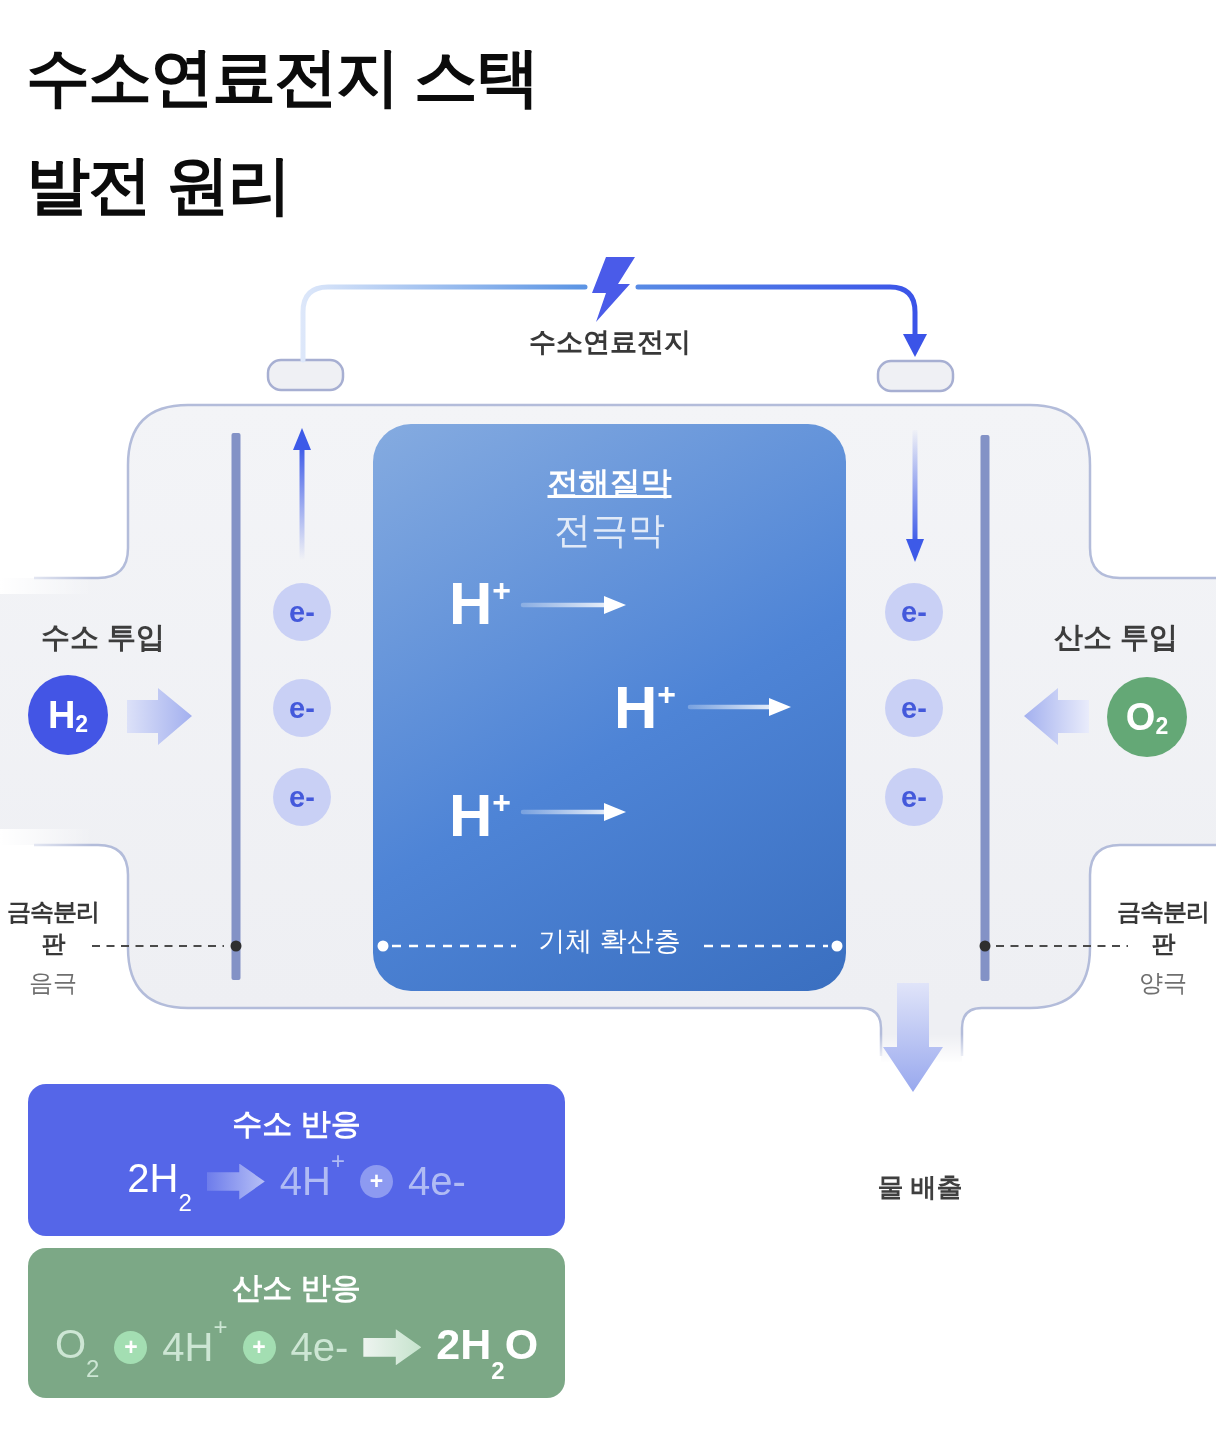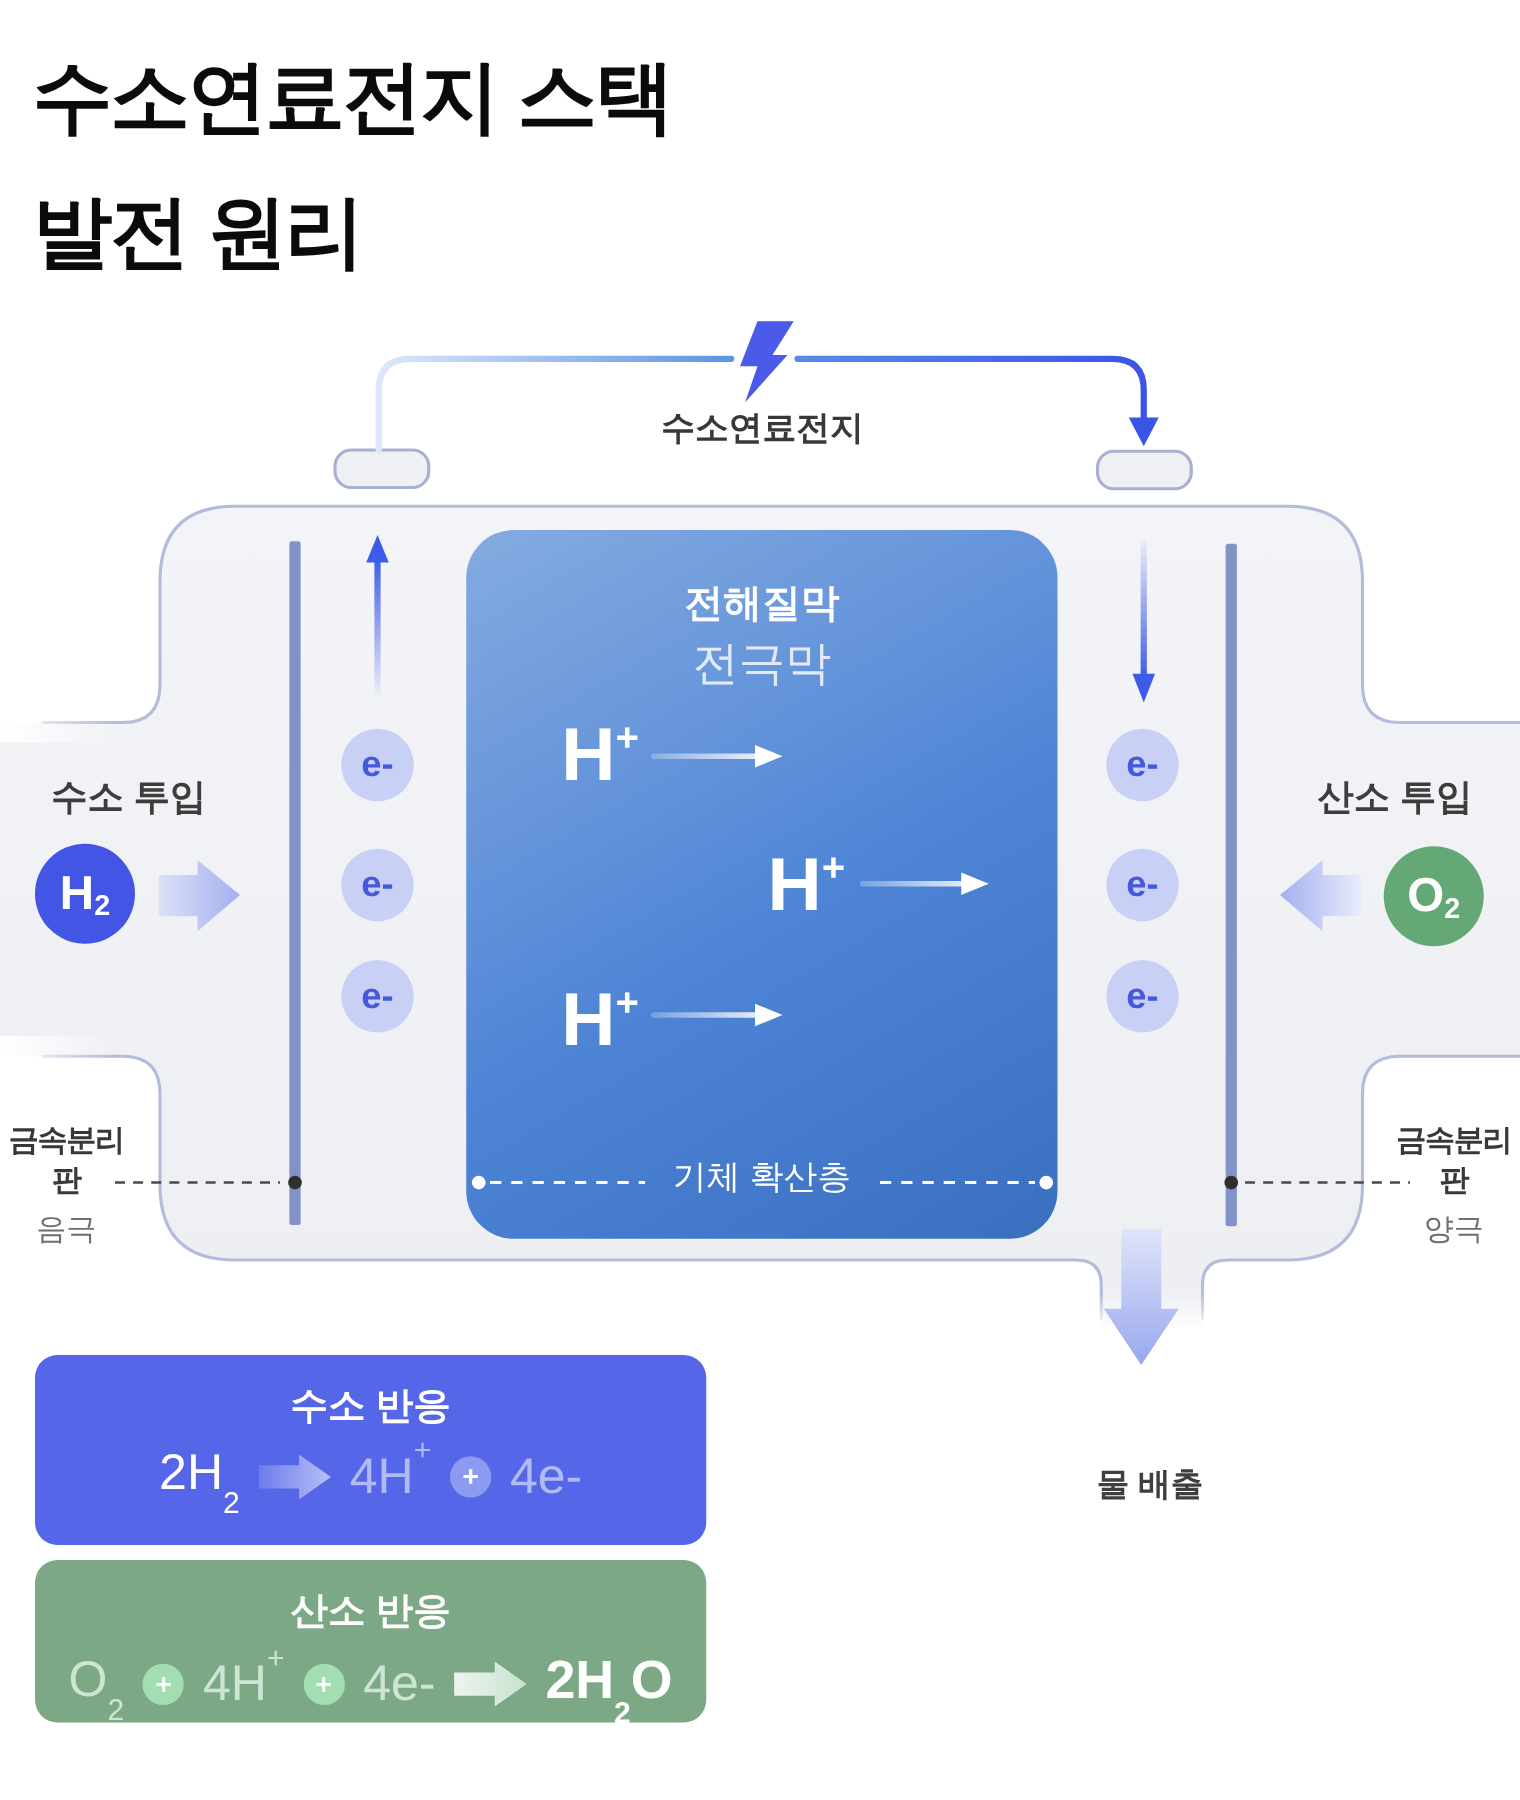--- a/index.html
+++ b/index.html
@@ -15,21 +15,21 @@
   .title { left:26px; top:24px; font-size:64px; font-weight:800; color:#0b0b0b;
            line-height:1.68; letter-spacing:-2px; }
 
   .elec-label { left:480px; top:324px; width:260px; text-align:center;
                 font-size:27px; font-weight:700; color:#383838; }
 
   
   .membrane { left:373px; top:424px; width:473px; height:567px; border-radius:38px;
               background:linear-gradient(150deg,#85abe0 0%, #4e84d6 55%, #3a6fc0 100%); }
   .mem-title { position:absolute; left:0; right:0; top:38px; text-align:center;
-               font-size:31px; font-weight:700; color:#ffffff; }
+               font-size:31px; font-weight:700; color:#ffffff;text-decoration:underline; }
   .mem-sub   { position:absolute; left:0; right:0; top:82px; text-align:center;
                font-size:37px; font-weight:400; color:rgba(255,255,255,.8); }
   .proton { position:absolute; color:#ffffff; font-weight:700; font-size:60px; line-height:1; }
   .proton sup { font-size:32px; position:relative; top:-2px; font-weight:700; }
   .p1 { left:76px;  top:150px; }
   .p2 { left:241px; top:254px; }
   .p3 { left:76px;  top:362px; }
   .gas-layer { position:absolute; left:0; right:0; top:499px; text-align:center;
                font-size:27px; font-weight:400; color:#ffffff; }
 
@@ -56,21 +56,21 @@
 
   .h2o-out { left:860px; top:1096px; width:120px; text-align:center; font-size:54px;
              font-weight:800; color:#3d56e8; }
   .h2o-out sub { font-size:32px; position:relative; top:10px; }
   .water-label { left:860px; top:1170px; width:120px; text-align:center;
                  font-size:26px; font-weight:700; color:#3f3f3f; }
 
   
   .rbox { left:28px; width:537px; border-radius:18px; }
   .rbox-blue  { top:1084px; height:152px; background:#5566e8; }
-  .rbox-green { top:1248px; height:130px; background:#7ca886; }
+  .rbox-green { top:1248px; height:150px; background:#7ca886; }
   .rbox-title { position:absolute; left:0; right:0; top:20px; text-align:center;
                 font-size:30px; font-weight:700; color:#ffffff; }
   .eq { position:absolute; left:0; right:0; top:72px; display:flex; gap:15px;
         align-items:center; justify-content:center; font-size:40px; }
   .eq sub { font-size:24px; position:relative; top:10px; }
   .eq sup { font-size:24px; position:relative; top:-12px; }
   .eq .white { color:#ffffff; }
   .eq .dim-blue  { color:#b0bbf4; }
   .eq .dim-green { color:#cde6d4; }
   .eq .prod { color:#ffffff; font-weight:700; font-size:43px; }

